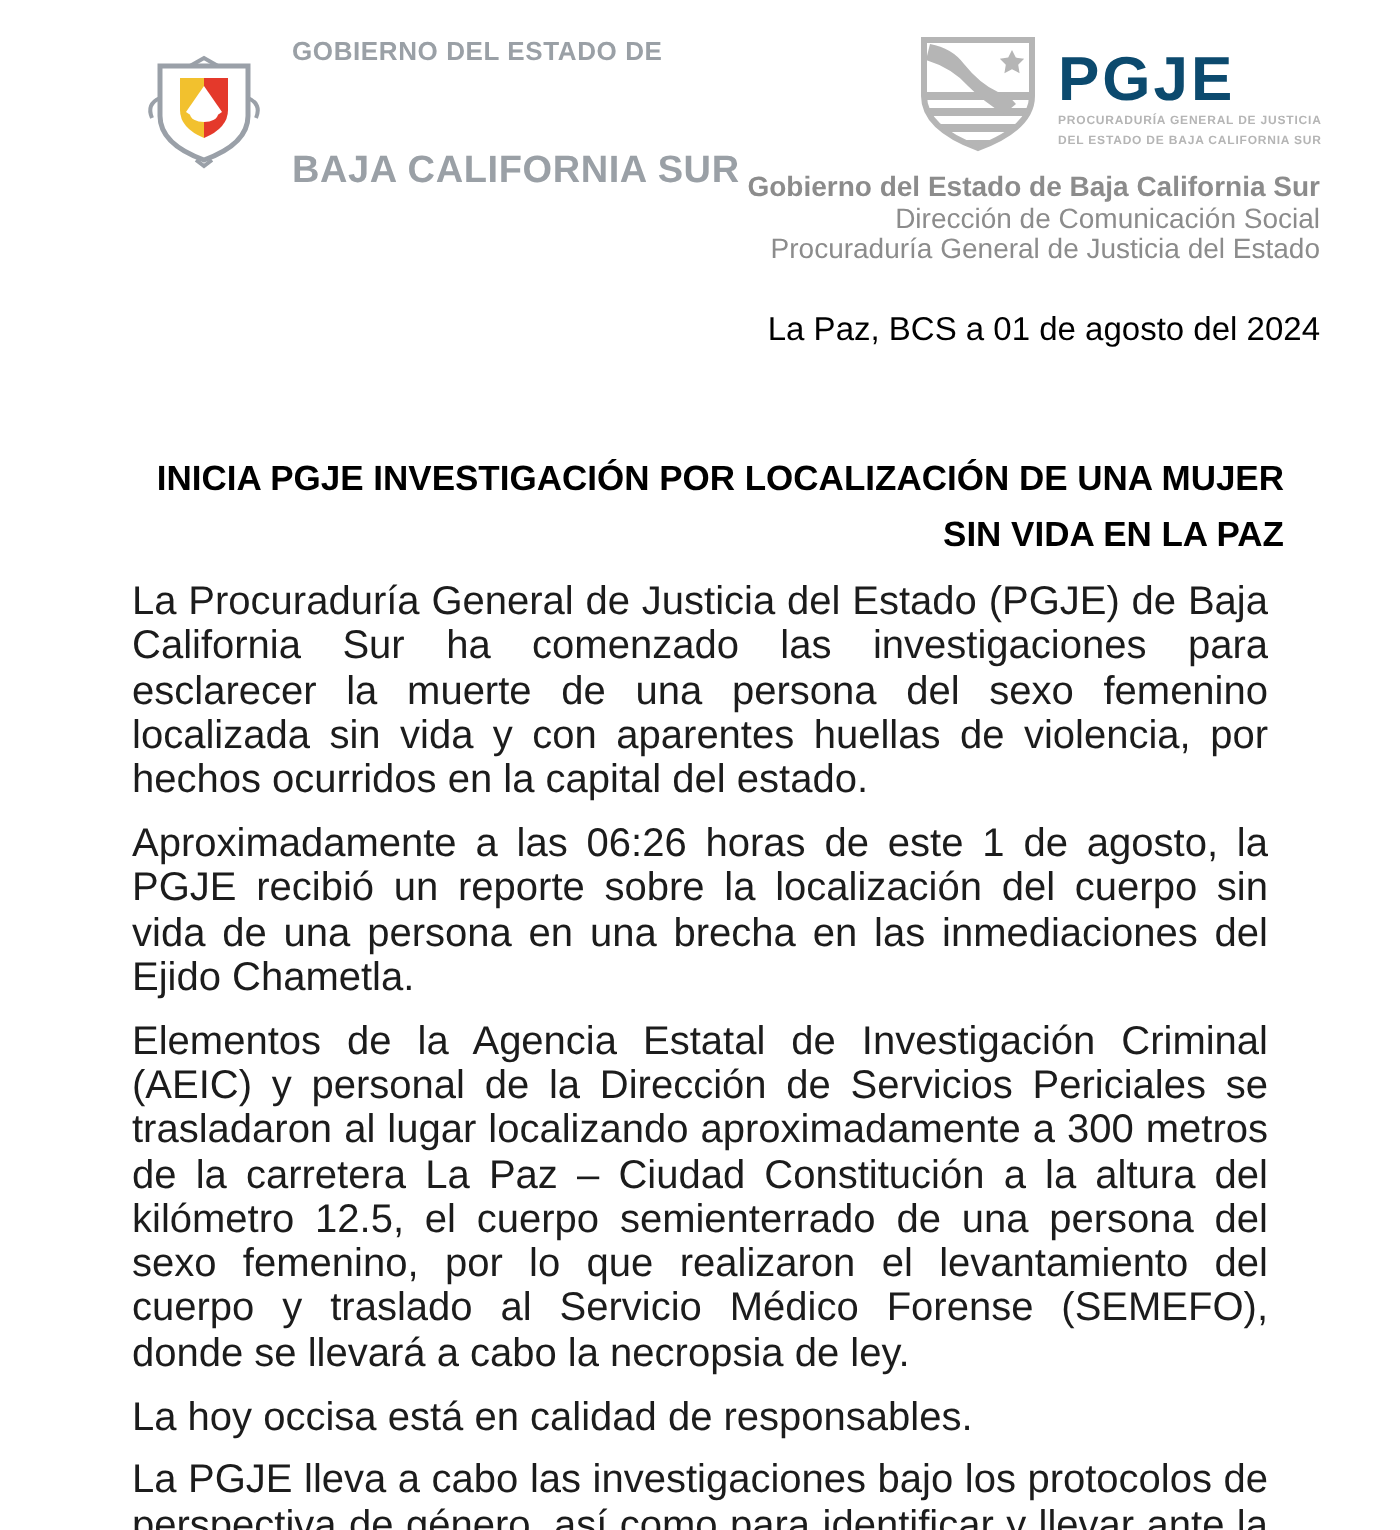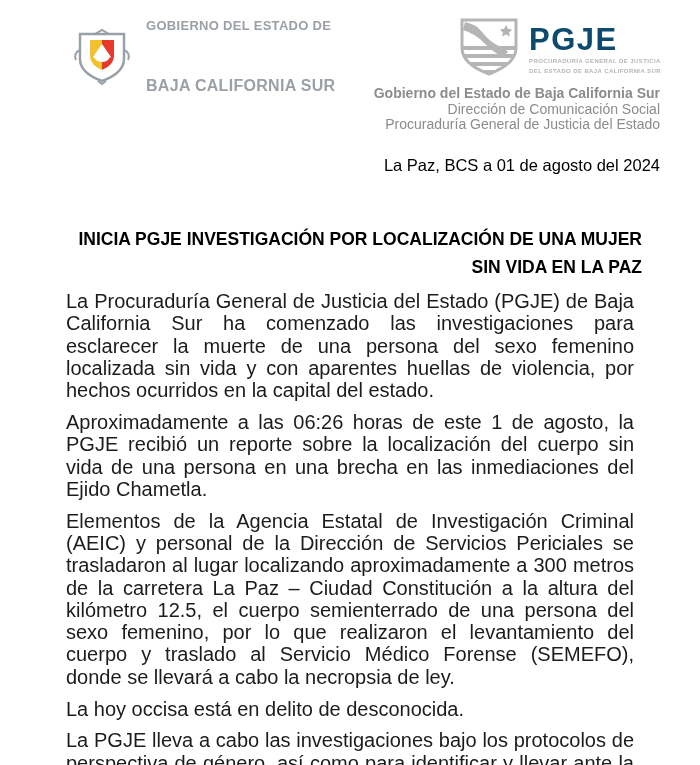--- a/index.html
+++ b/index.html
@@ -22,21 +22,21 @@
     display: flex;
     align-items: center;
   }
   .org-text {
     margin-left: 10px;
     color: #9aa0a6;
     font-weight: bold;
     letter-spacing: 0.3px;
   }
   .org-line1 { font-size: 13px; line-height: 16px; }
-  .org-line2 { font-size: 16px; line-height: 18px; margin-top: 43px; }
+  .org-line2 { font-size: 19px; line-height: 18px; margin-top: 43px; }
 
   .logo-right {
     position: absolute;
     left: 455px;
     top: 16px;
     display: flex;
     align-items: flex-start;
   }
   .pgje-block { margin-left: 6px; margin-top: 8px; }
   .pgje-acronym {
@@ -164,17 +164,17 @@
   <div class="meta">
     <div>La Paz, BCS a 01 de agosto del 2024</div>
   </div>
 
   <div class="title">INICIA PGJE INVESTIGACIÓN POR LOCALIZACIÓN DE UNA MUJER SIN VIDA EN LA PAZ</div>
 
   <div class="body-text">
     <p>La Procuraduría General de Justicia del Estado (PGJE) de Baja California Sur ha comenzado las investigaciones para esclarecer la muerte de una persona del sexo femenino localizada sin vida y con aparentes huellas de violencia, por hechos ocurridos en la capital del estado.</p>
     <p>Aproximadamente a las 06:26 horas de este 1 de agosto, la PGJE recibió un reporte sobre la localización del cuerpo sin vida de una persona en una brecha en las inmediaciones del Ejido Chametla.</p>
     <p>Elementos de la Agencia Estatal de Investigación Criminal (AEIC) y personal de la Dirección de Servicios Periciales se trasladaron al lugar localizando aproximadamente a 300 metros de la carretera La Paz – Ciudad Constitución a la altura del kilómetro 12.5, el cuerpo semienterrado de una persona del sexo femenino, por lo que realizaron el levantamiento del cuerpo y traslado al Servicio Médico Forense (SEMEFO), donde se llevará a cabo la necropsia de ley.</p>
-    <p>La hoy occisa está en delito de desconocida.</p>
+    <p>La hoy occisa está en calidad de responsables.</p>
     <p>La PGJE lleva a cabo las investigaciones bajo los protocolos de perspectiva de género, así como para identificar y llevar ante la justicia a el o los responsables de este delito.</p>
   </div>
 
 </div>
 
 </body></html>

